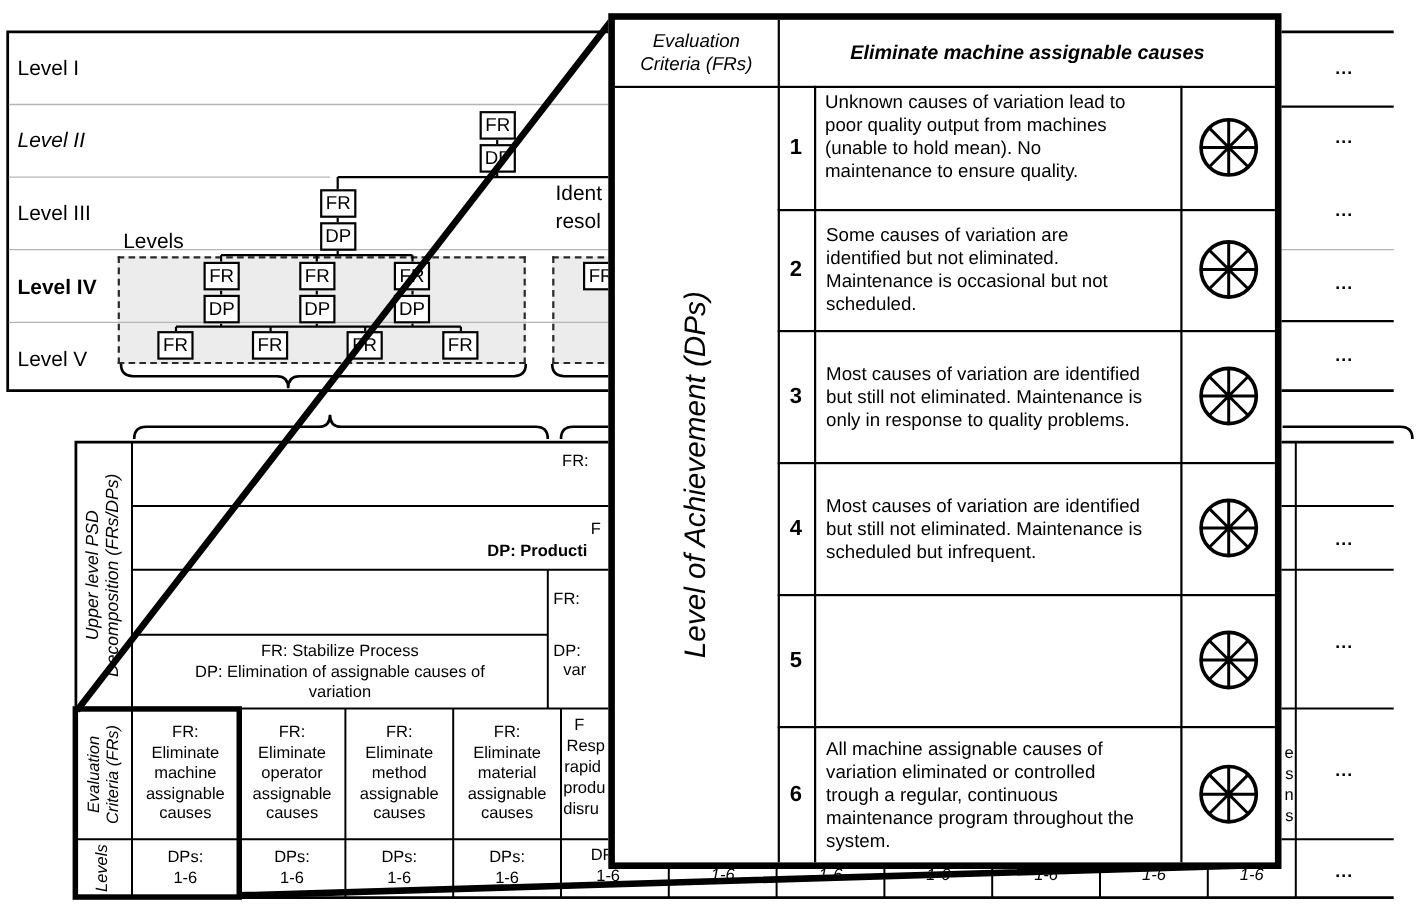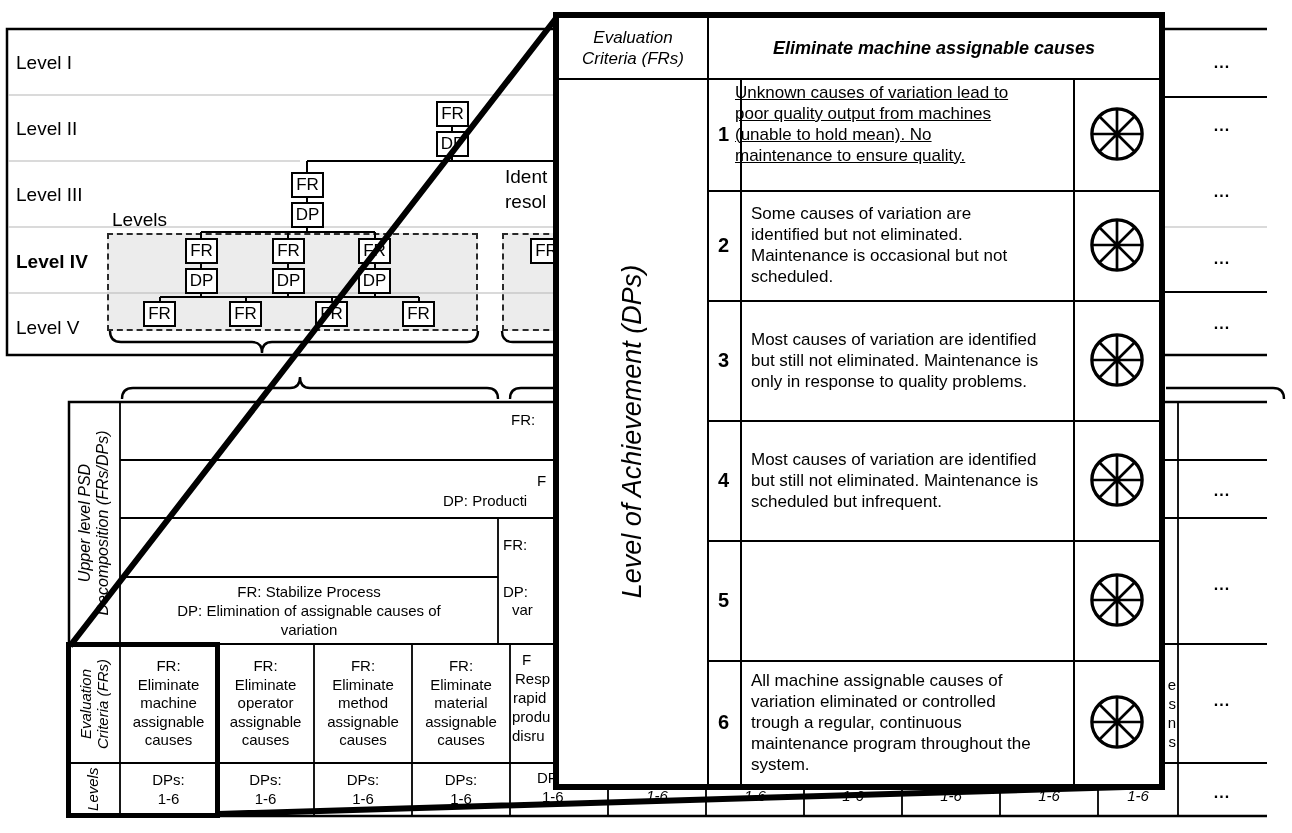--- a/index.html
+++ b/index.html
@@ -65,21 +65,21 @@
     <path d="M1267,402 H69 V816 H1267" fill="none" stroke="#000" stroke-width="2.5"></path>
 
     <path d="M120,460 H1267 M120,518 H1267 M120,577 H498 M68,644 H1267 M68,763 H1267" stroke="#000" stroke-width="1.8" fill="none"></path>
 
     <path d="M120,401 V816 M217,644 V816 M314,644 V816 M412,644 V816 M510,644 V816
              M498,518 V644 M608,644 V816 M706,644 V816 M804,644 V816 M902,644 V816
              M1000,644 V816 M1098,644 V816 M1178,401 V816" stroke="#000" stroke-width="1.8" fill="none"></path>
   </svg>
 
   <div class="abs lvl" style="left:16px;top:52px;">Level I</div>
-  <div class="abs lvl" style="left:16px;top:118px;">Level II</div>
+  <div class="abs lvl" style="left:16px;top:118px;font-style:italic;">Level II</div>
   <div class="abs lvl" style="left:16px;top:184px;">Level III</div>
   <div class="abs lvl" style="left:16px;top:251px;font-weight:bold;">Level IV</div>
   <div class="abs lvl" style="left:16px;top:317px;">Level V</div>
 
 
   <div class="abs" style="left:112px;top:209px;font-size:19px;z-index:3;">Levels</div>
   <div class="abs" style="left:505px;top:166px;font-size:19px;z-index:3;">Ident</div>
   <div class="abs" style="left:505px;top:191px;font-size:19px;z-index:3;">resol</div>
 
   <div class="trbox" style="left:436px;top:101px;">FR</div>
@@ -111,21 +111,21 @@
   <div class="abs ctr" style="left:68px;top:644px;width:52px;height:119px;z-index:3;">
     <span class="rot cellhead pre" style="font-size:15px;line-height:17px;">Evaluation
 Criteria (FRs)</span>
   </div>
   <div class="abs ctr" style="left:68px;top:763px;width:52px;height:53px;z-index:3;">
     <span class="rot cellhead" style="font-size:15px;">Levels</span>
   </div>
 
   <div class="frag" style="left:511px;top:411px;">FR:</div>
   <div class="frag" style="left:537px;top:472px;">F</div>
-  <div class="frag" style="left:443px;top:492px;">DP: Producti</div>
+  <div class="frag" style="left:443px;top:492px;font-weight:bold;">DP: Producti</div>
   <div class="frag" style="left:503px;top:536px;">FR:</div>
   <div class="frag" style="left:503px;top:583px;">DP:</div>
   <div class="frag" style="left:512px;top:601px;">var</div>
 
   <div class="evalcell pre" style="left:120px;top:577px;width:378px;height:67px;line-height:19px;">FR: Stabilize Process
 DP: Elimination of assignable causes of
 variation</div>
 
   <div class="evalcell pre" style="left:120px;top:644px;width:97px;height:119px;">FR:
 Eliminate
@@ -217,21 +217,21 @@
 
     <div class="abs ctr pre" style="left:0;top:0;width:148px;height:60px;font-size:17px;line-height:21px;">Evaluation
 Criteria (FRs)</div>
     <div class="abs ctr" style="left:150px;top:0;width:450px;height:60px;font-weight:bold;font-size:18px;">Eliminate machine assignable causes</div>
 
     <div class="abs ctr" style="left:0;top:60px;width:148px;height:706px;">
       <span class="rot" style="font-size:27px;white-space:nowrap;">Level of Achievement (DPs)</span>
     </div>
 
     <div class="insetnum" style="left:148px;top:60px;width:33px;height:112px;">1</div>
-    <div class="insettext" style="left:176px;top:60px;width:288px;height:91px;text-decoration:underline;">Unknown causes of variation lead to poor quality output from machines (unable to hold mean). No maintenance to ensure quality.</div>
+    <div class="insettext" style="left:191px;top:60px;width:288px;height:91px;">Unknown causes of variation lead to poor quality output from machines (unable to hold mean). No maintenance to ensure quality.</div>
     <div class="inseticon" style="left:522px;top:60px;width:72px;height:112px;">
       <svg width="58" height="58" viewBox="0 0 60 60">
           <circle cx="30" cy="30" r="26" fill="none" stroke="#000" stroke-width="3.4"></circle>
           <path d="M30,4 V56 M4,30 H56 M11.6,11.6 L48.4,48.4 M11.6,48.4 L48.4,11.6" stroke="#000" stroke-width="2.8"></path>
         </svg>
     </div>
 
     <div class="insetnum" style="left:148px;top:172px;width:33px;height:110px;">2</div>
     <div class="insettext" style="left:192px;top:172px;width:288px;height:110px;">Some causes of variation are identified but not eliminated. Maintenance is occasional but not scheduled.</div>
     <div class="inseticon" style="left:522px;top:172px;width:72px;height:110px;">

